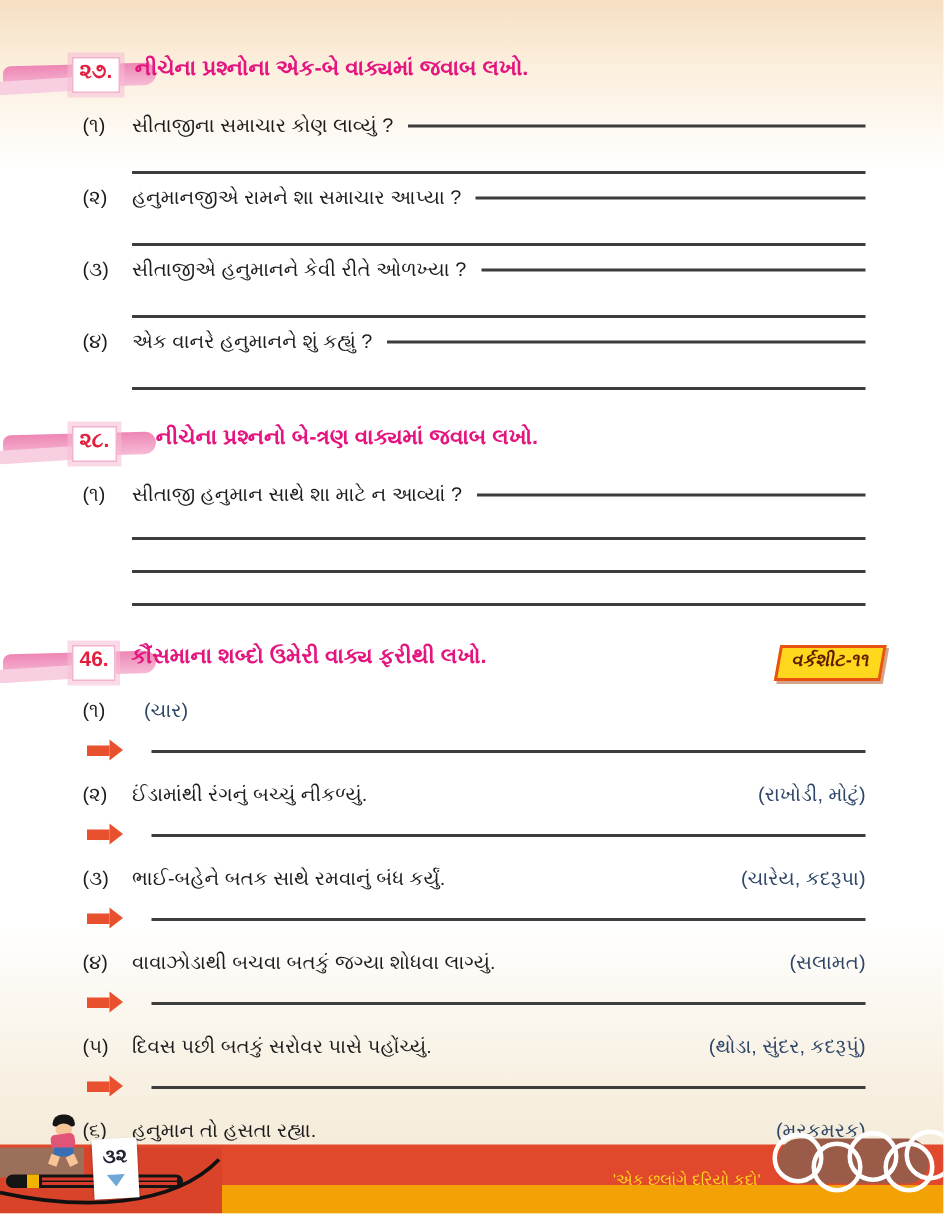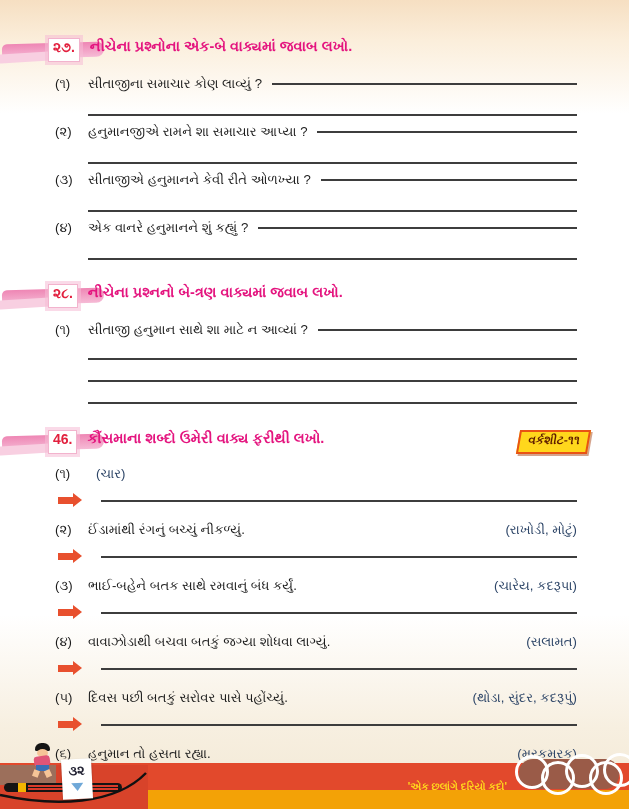--- a/index.html
+++ b/index.html
@@ -40,21 +40,21 @@
     border-bottom:7.5px solid transparent;border-left:9px solid #e8502e;}
   .arrow-line{flex:1;border-bottom:2px solid #3d3d3d;margin-left:28px;margin-bottom:-2px;}
   .q29-block{margin-bottom:8px;}
   
   .footer{position:absolute;left:0;right:0;bottom:0;height:50px;}
   .f-band{position:absolute;left:0;right:0;bottom:19px;height:27px;background:#e2492c;
     display:flex;align-items:center;}
   .f-orange{position:absolute;left:148px;right:0;bottom:0;height:19px;background:#f3a206;}
   .f-brand{color:#ffe9a8;font-weight:bold;font-size:12px;letter-spacing:.3px;white-space:nowrap;}
   .f-series{color:#ffffff;font-size:8.8px;margin-left:5px;white-space:nowrap;}
-  .f-quote{margin-left:auto;margin-right:122px;color:#ffd71c;font-weight:bold;font-size:10.5px;white-space:nowrap;margin-top:20px;}
+  .f-quote{margin-left:auto;margin-right:122px;color:#ffd71c;font-weight:normal;font-size:10.5px;white-space:nowrap;margin-top:20px;}
   .rings{position:absolute;right:2px;bottom:16px;width:118px;height:40px;}
   .rings-bg{position:absolute;left:10px;top:6px;width:100px;height:30px;background:#9a5b48;border-radius:14px;}
   .ring{position:absolute;width:28px;height:28px;border:3px solid #ffffff;border-radius:50%;}
   .r1{left:6px;top:2px;}  .r2{left:32px;top:8px;} .r3{left:56px;top:1px;} .r4{left:80px;top:8px;} .r5{left:94px;top:0px;}
   .f-left{position:absolute;left:0;bottom:0;width:148px;height:44px;background:#d8432a;}
   .brown-strip{position:absolute;left:0;top:0;width:56px;height:20px;background:#9c6f5b;}
   .pencil{position:absolute;left:4px;top:18px;width:118px;height:9px;background:#141414;border-radius:5px;z-index:1;}
   .pencil .band{position:absolute;left:14px;top:0;width:8px;height:9px;background:#f2b society00;}
   .pencil .band{background:#f2b400;}
   .pencil .stripe{position:absolute;left:24px;top:2px;width:90px;height:1.6px;background:#d93b2a;}
@@ -69,21 +69,21 @@
   .boy{position:absolute;left:30px;top:-22px;width:26px;height:34px;z-index:4;}
   .boy .hair{position:absolute;left:5px;top:0;width:15px;height:8px;background:#151515;border-radius:8px 8px 2px 2px;}
   .boy .face{position:absolute;left:7px;top:6px;width:11px;height:8px;background:#f6c497;border-radius:50%;}
   .boy .shirt{position:absolute;left:4px;top:13px;width:16px;height:10px;background:#e05577;border-radius:3px;transform:rotate(-8deg);}
   .boy .shorts{position:absolute;left:6px;top:22px;width:13px;height:6px;background:#3a6fb5;}
   .boy .leg{position:absolute;left:3px;top:27px;width:6px;height:7px;background:#f6c497;transform:rotate(20deg);}
   .boy .leg2{left:15px;transform:rotate(-25deg);}
   
   .mt-top{margin-top:38px;}
   .mt-q1{margin-top:10px;}
-  .mt-h28{margin-top:24px;}
+  .mt-h28{margin-top:24px;gap:16px;}
   .mt-h29{margin-top:26px;}
   .mt-s29q{margin-top:8px;}
 </style>
 </head>
 <body>
 
 <div class="page">
 
   <div class="sec-header mt-top">
     <span class="swoosh"></span>

